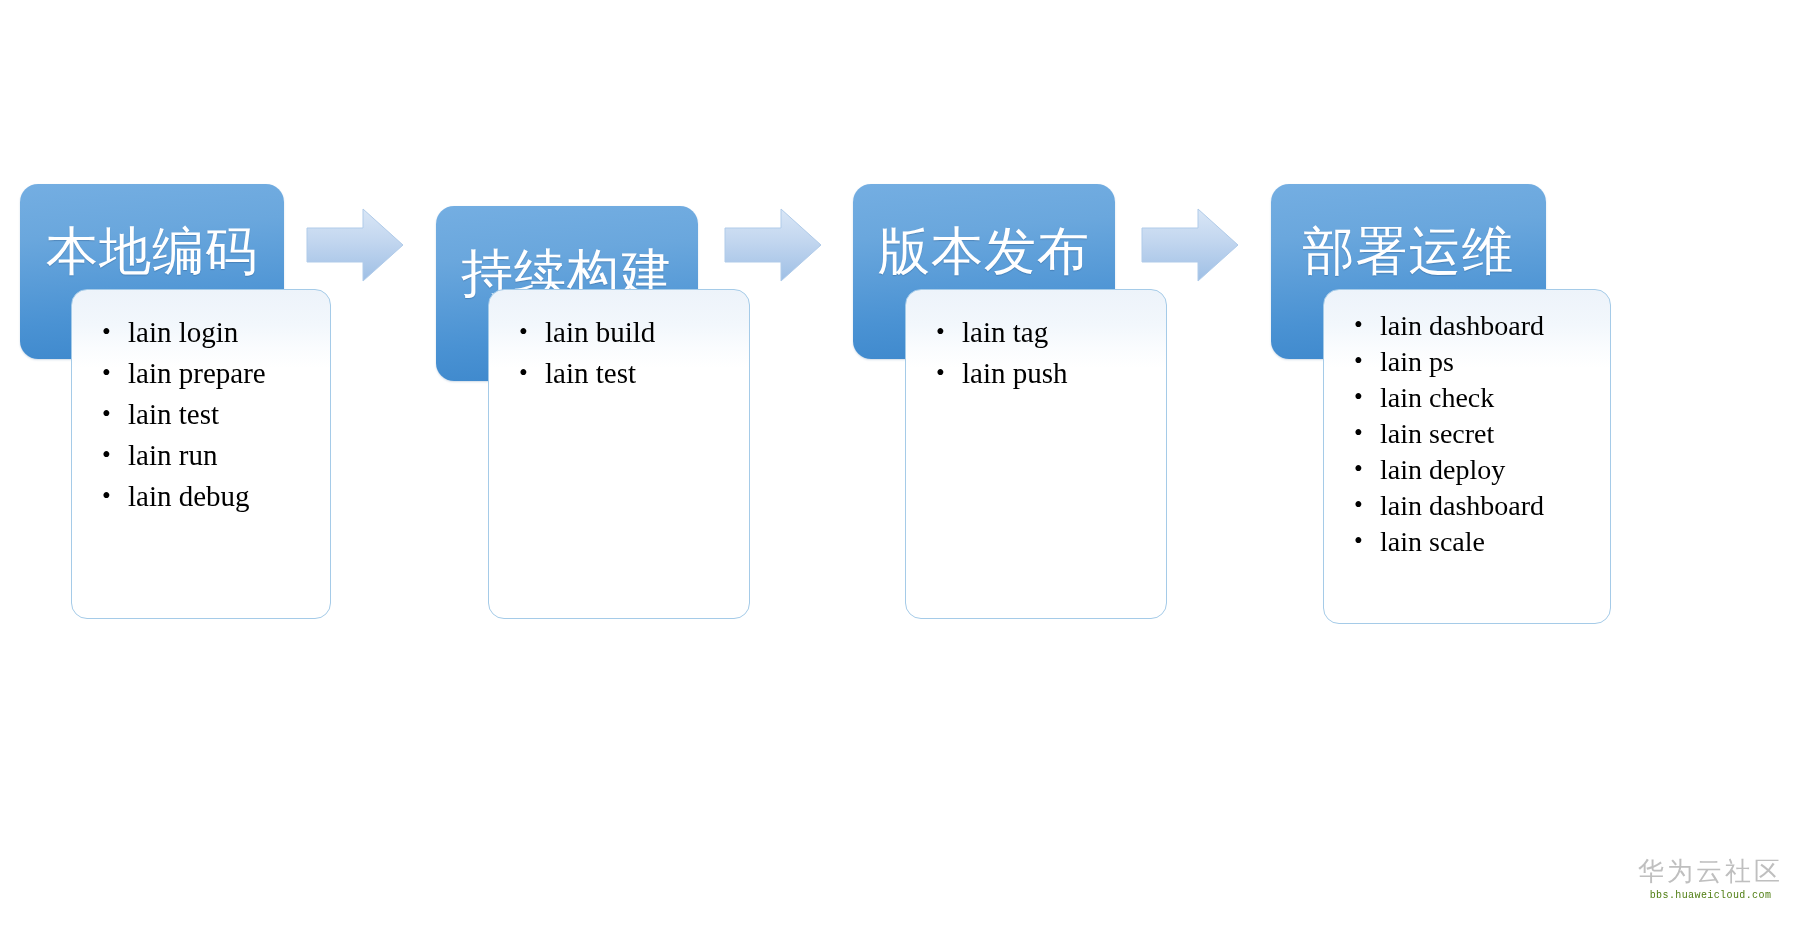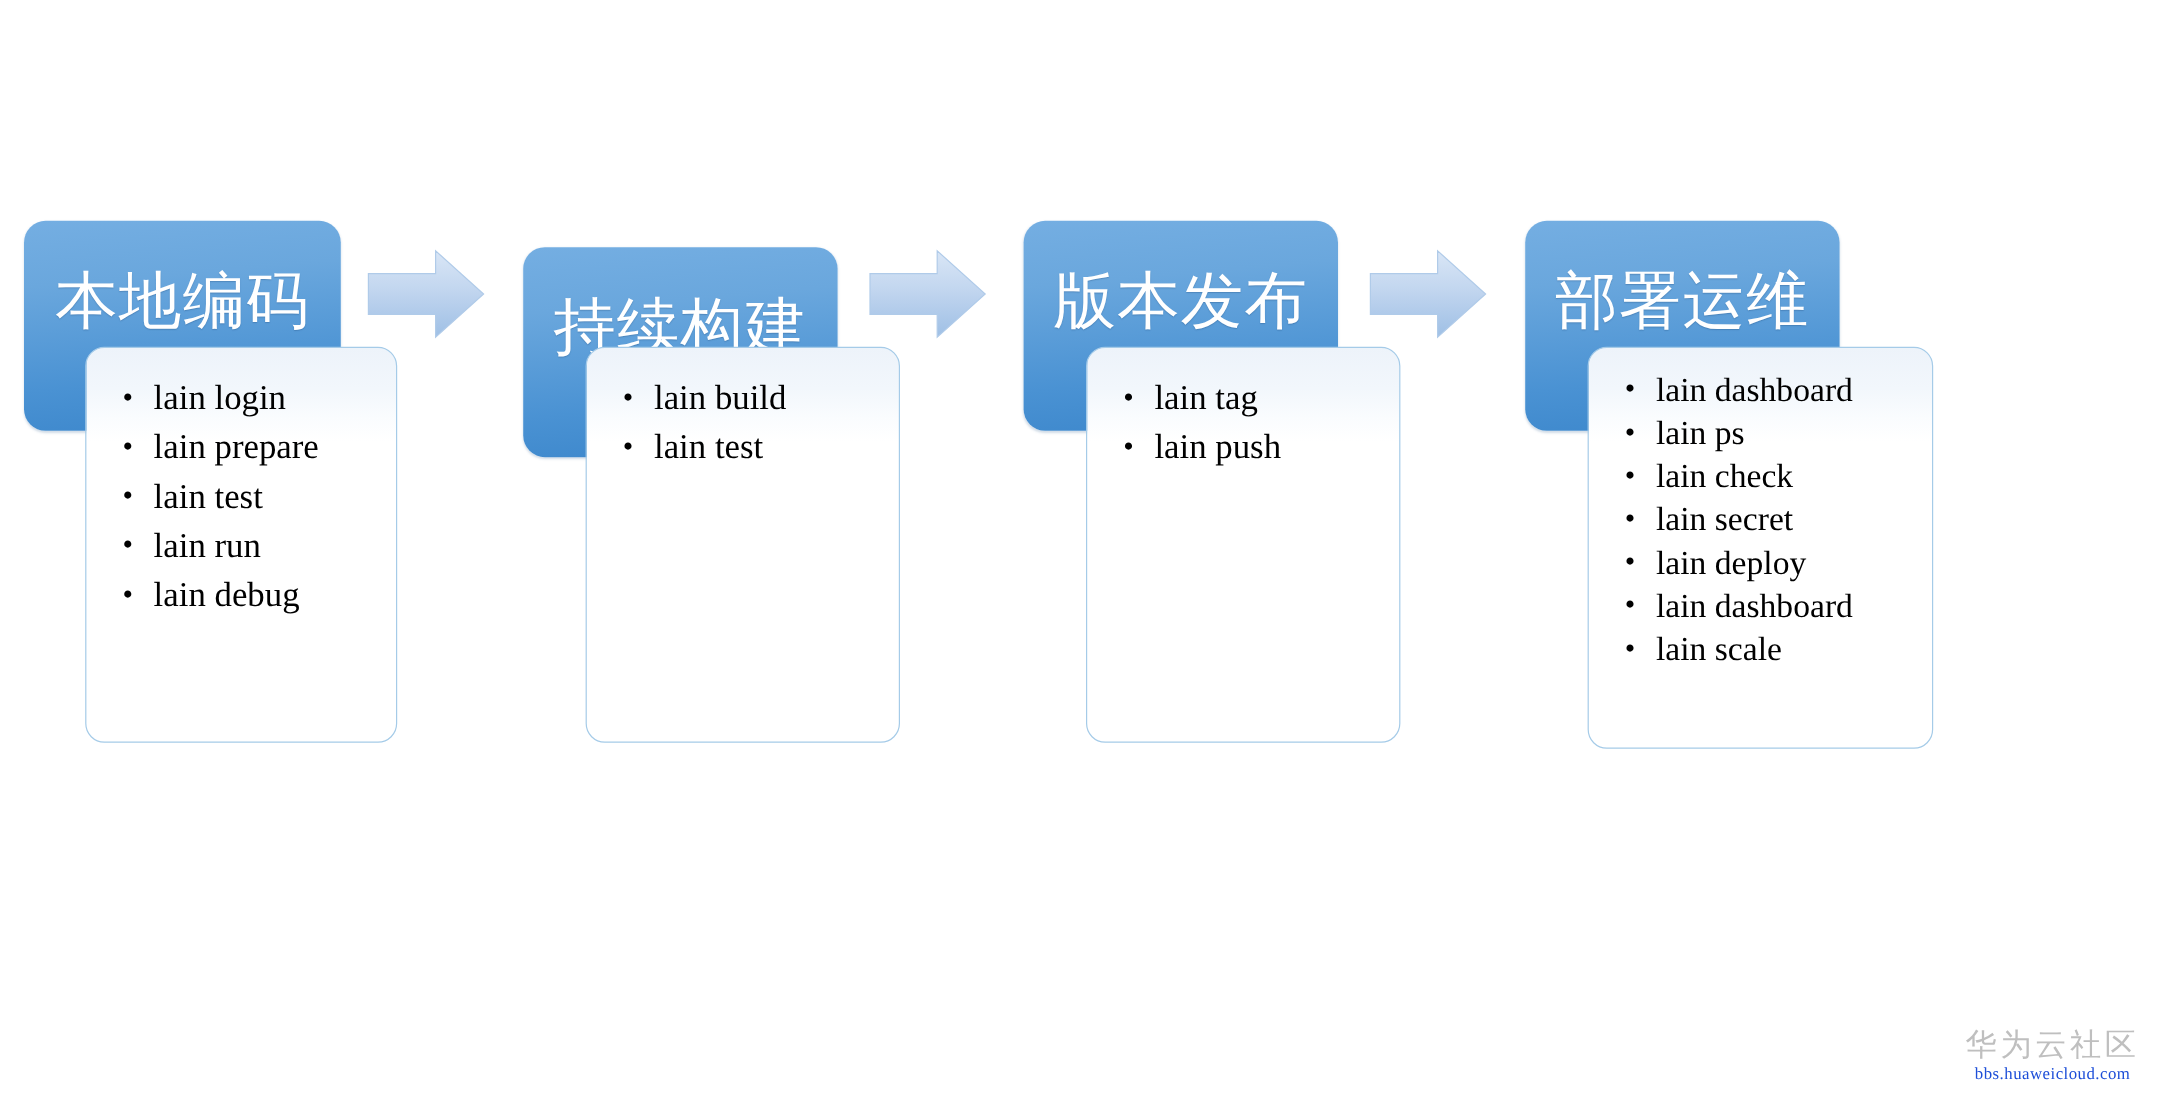--- a/index.html
+++ b/index.html
@@ -44,21 +44,21 @@
     left: 4px;
     width: 264px;
     height: 175px;
     border-radius: 18px;
     background: linear-gradient(175deg, #74aee2 0%, #6aa7dd 28%, #4a92d3 72%, #3b86cb 100%);
     box-shadow: 0 1px 2px rgba(40,90,140,0.22);
     z-index: 2;
   }
   .phase-2 .banner { left: 2px; width: 262px; margin-top: 22px; }
   .phase-3 .banner { left: 2px; width: 262px; }
-  .phase-4 .banner { left: 2px; width: 262px; }
+  .phase-4 .banner { left: 2px; width: 262px; padding-left: 13px; }
 
   .banner-title {
     position: absolute;
     left: 0;
     right: 0;
     top: 36px;
     text-align: center;
     color: #ffffff;
     font-size: 52px;
     line-height: 62px;
@@ -149,25 +149,25 @@
   }
   .watermark-cn {
     font-size: 26px;
     line-height: 32px;
     color: #bfbfbf;
     letter-spacing: 3px;
     font-family: "DejaVu Sans", "Liberation Sans", sans-serif;
     white-space: nowrap;
   }
   .watermark-url {
-    font-size: 14px;
+    font-size: 10px;
     line-height: 18px;
-    color: #1d4ed8;
+    color: #4d7c0f;
     letter-spacing: 0.4px;
-    font-family: Liberation Serif, serif;
+    font-family: Liberation Mono, monospace;
     white-space: nowrap;
   }
 </style>
 </head>
 <body>
 
 <div id="stage">
 
   <div class="phase phase-1">
     <div class="banner">

